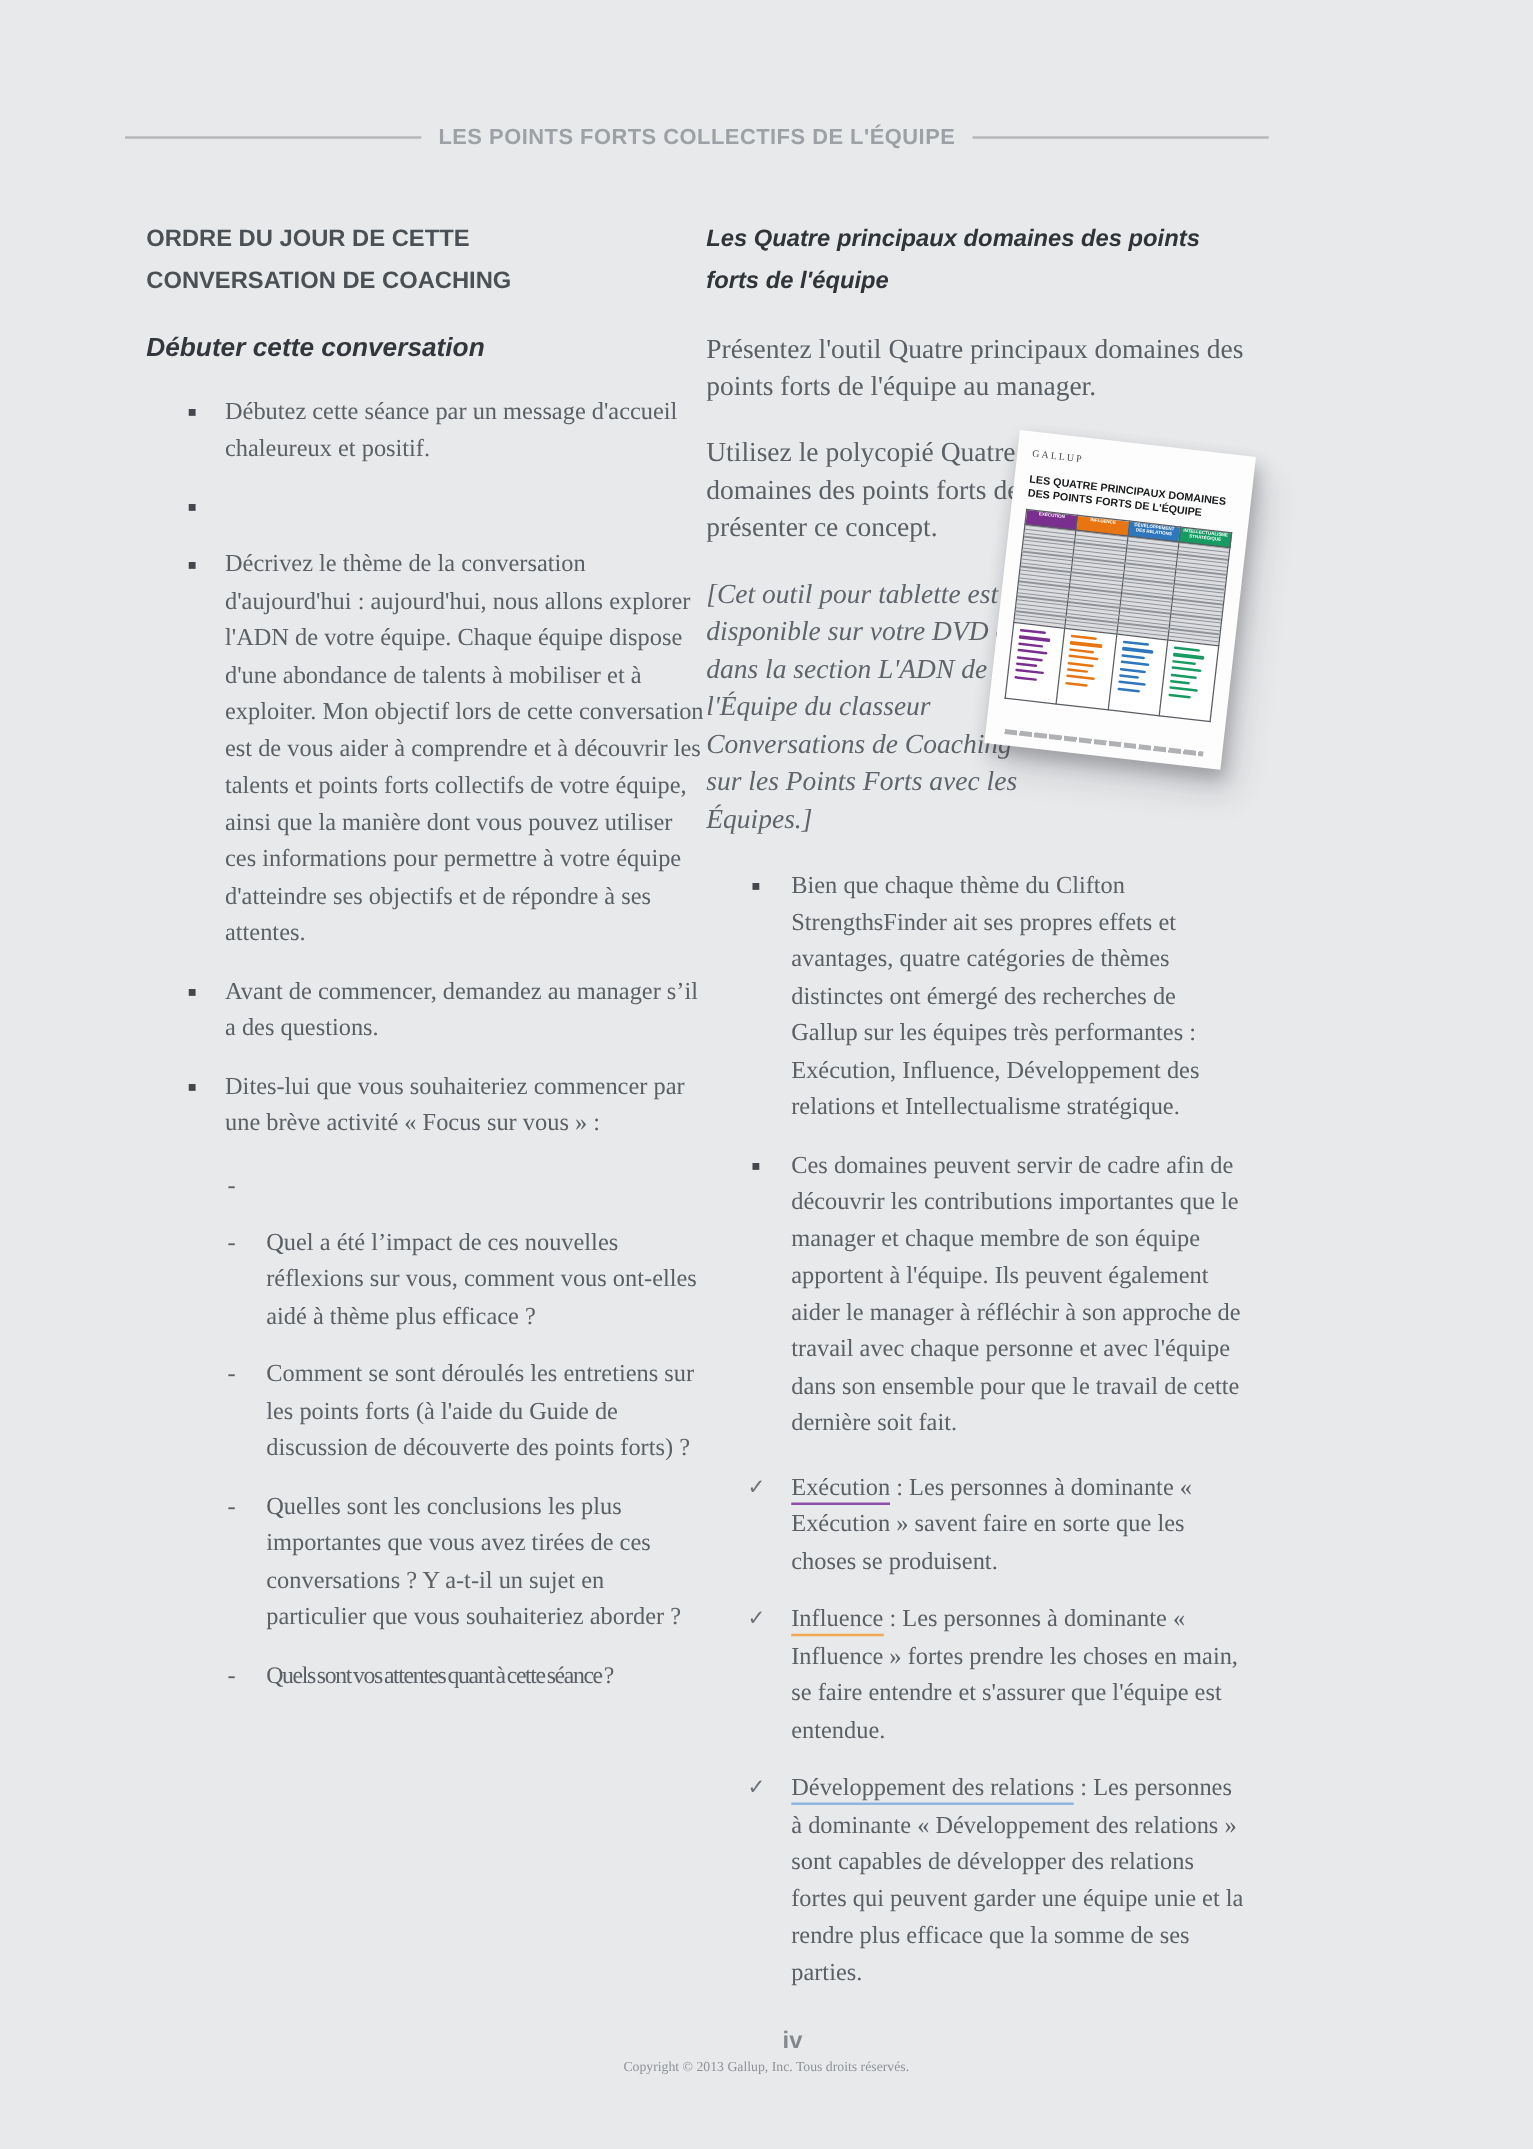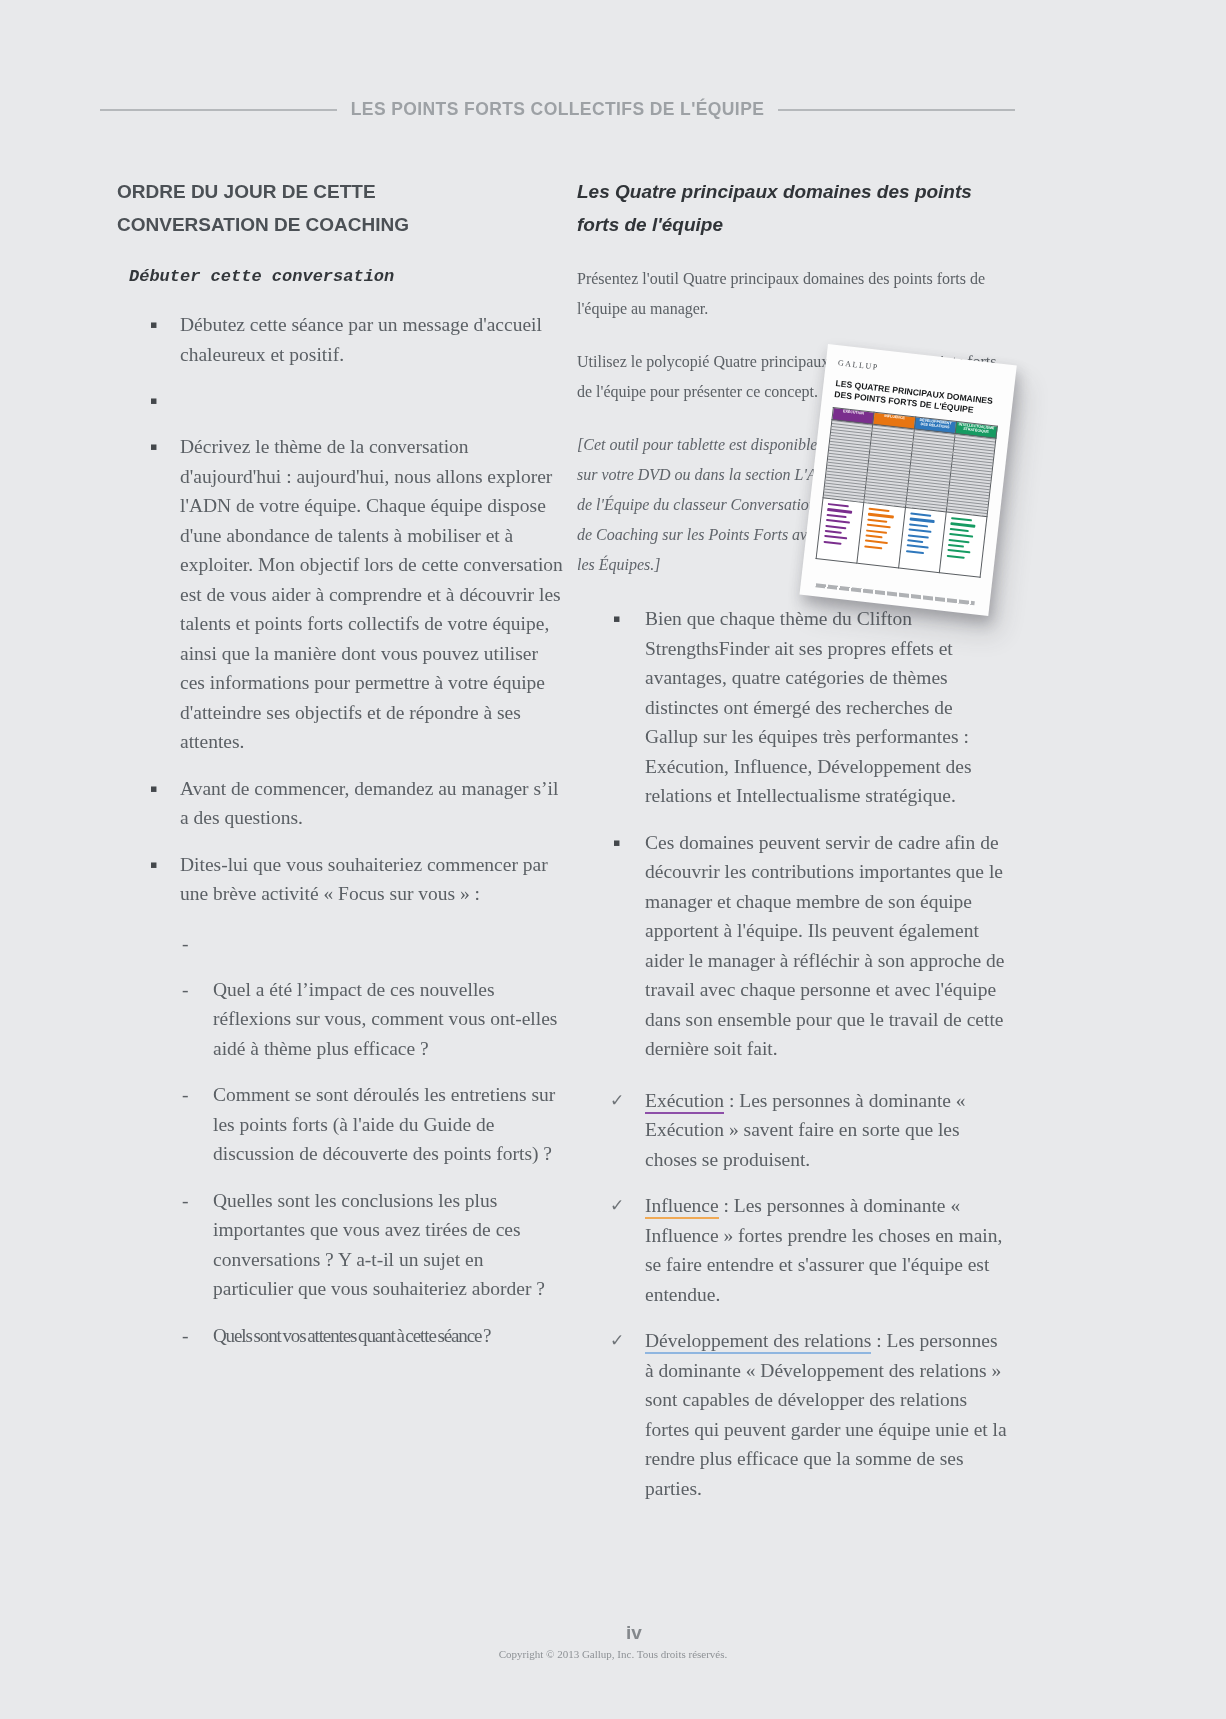--- a/index.html
+++ b/index.html
@@ -8,31 +8,31 @@
   .page{position:relative;width:1226px;height:1719px;overflow:hidden;background:#e8e9eb;}
 
   
   .page-header{position:absolute;left:100px;top:99px;width:915px;display:flex;align-items:center;gap:14px;}
   .page-header .rule{flex:1;height:2px;background:#b5b8bb;}
   .page-header h1{margin:0;font-family:"Liberation Sans",sans-serif;font-weight:bold;font-size:17.5px;
        color:#9da1a5;letter-spacing:.4px;white-space:nowrap;}
 
   
   .columns{position:absolute;left:117px;top:168px;width:893px;display:grid;
-       grid-template-columns:448px 433px;column-gap:12px;}
+       grid-template-columns:448px 433px;column-gap:0;}
   .col{position:relative;}
 
   h2{margin:8px 0 0;font-family:"Liberation Sans",sans-serif;font-weight:bold;font-size:19px;
       line-height:1.72;color:#4b5055;}
   .left h2{max-width:330px;}
   .right h2{font-style:italic;color:#303438;max-width:440px;}
-  h3{margin:26px 12px 0;font-family:Liberation Mono, monospace;font-weight:bold;font-style:italic;
-      font-size:17px;color:#33373b;}
-
-  p{margin:23px 0 0;font-size:16px;line-height:30px;color:#5b6065;}
+  h3{margin:26px 0 0;font-family:Liberation Sans, sans-serif;font-weight:bold;font-style:italic;
+      font-size:21px;color:#33373b;}
+
+  p{margin:23px 0 0;font-size:22px;line-height:30px;color:#5b6065;}
   .narrow{max-width:423px;}
   .aside{max-width:264px;font-style:italic;color:#5f646a;}
 
   ul{list-style:none;margin:24px 0 0;padding:0;}
   li{display:flex;margin:0 0 17px;}
   .t{flex:1;font-size:19.5px;line-height:29.5px;color:#5b6065;}
   .m{flex:none;box-sizing:border-box;line-height:29px;}
   .bullets .m{width:63px;padding-left:33px;font-family:"DejaVu Sans",sans-serif;font-size:11px;color:#44484c;}
   .right .bullets .m{width:68px;padding-left:36px;}
   .dashes{margin-top:20px;}

